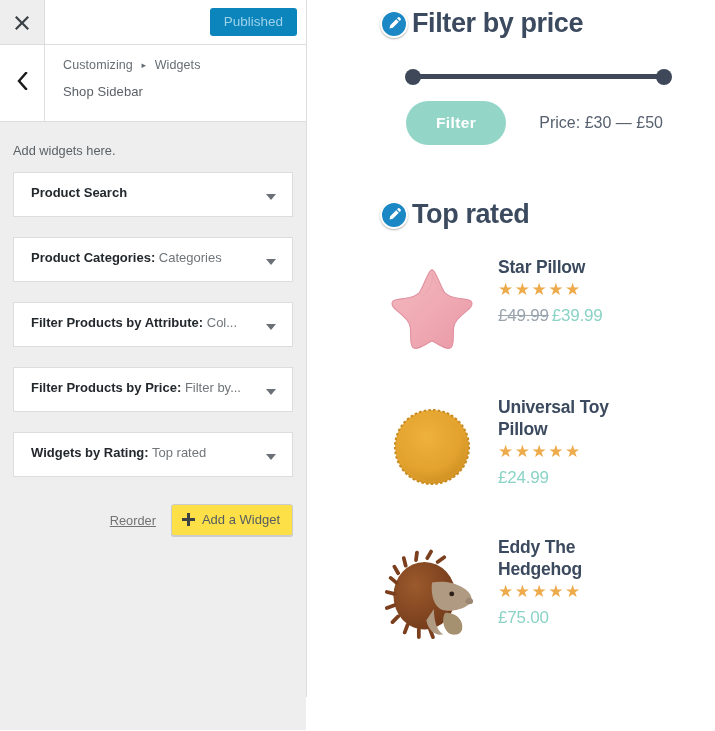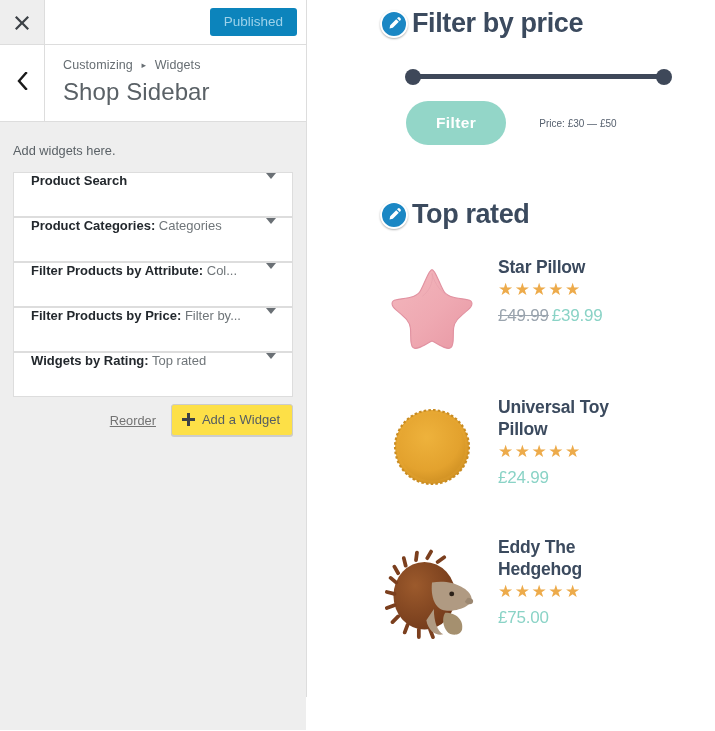--- a/index.html
+++ b/index.html
@@ -90,46 +90,46 @@
   }
   .cz-breadcrumb .sep {
     display: inline-block;
     margin: 0 5px;
     font-size: 9px;
     color: #666d72;
     position: relative;
     top: -1px;
   }
   .cz-panel-title {
-    font-size: 24px;
+    font-size: 13px;
     color: #5a6166;
     font-weight: normal;
-    margin-top: 6px;
+    margin-top: 12px;
     letter-spacing: 0.1px;
   }
 
   .cz-body {
     background: #eeeeee;
     padding: 0 13px;
     height: calc(731px - 45px - 78px);
   }
   .cz-description {
     font-size: 12.8px;
     color: #5a6166;
     padding: 21px 2px 14px 0px;
   }
 
   .widget-row {
     background: #ffffff;
     border: 1px solid #dddddd;
     height: 45px;
     display: flex;
-    align-items: flex-start;
+    align-items: flex-end;
     padding: 0 11px 16px 17px;
-    margin-bottom: 0;
+    margin-bottom: 20px;
     cursor: pointer;
   }
   .widget-title {
     flex: 1;
     font-size: 13px;
     color: #23282d;
     font-weight: bold;
     white-space: nowrap;
     overflow: hidden;
   }
@@ -261,21 +261,21 @@
     border-radius: 22px;
     font-size: 15.5px;
     font-weight: bold;
     padding: 13px 30px;
     letter-spacing: 0.4px;
     cursor: pointer;
     font-family: "Liberation Sans", sans-serif;
   }
   .price-label {
     margin-left: 33px;
-    font-size: 10px;
+    font-size: 16px;
     color: #56606e;
     white-space: nowrap;
   }
 
   
   .product-list { margin-top: 24px; }
   .product-item {
     display: flex;
     align-items: flex-start;
     margin-bottom: 22px;

